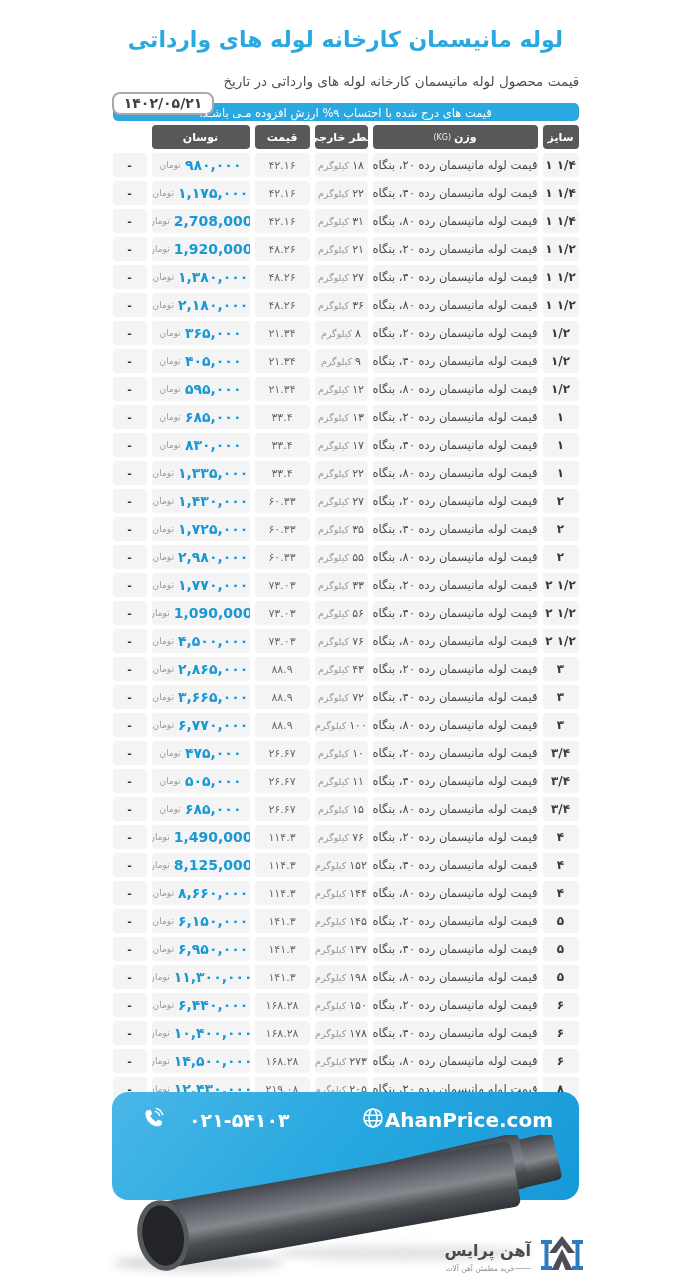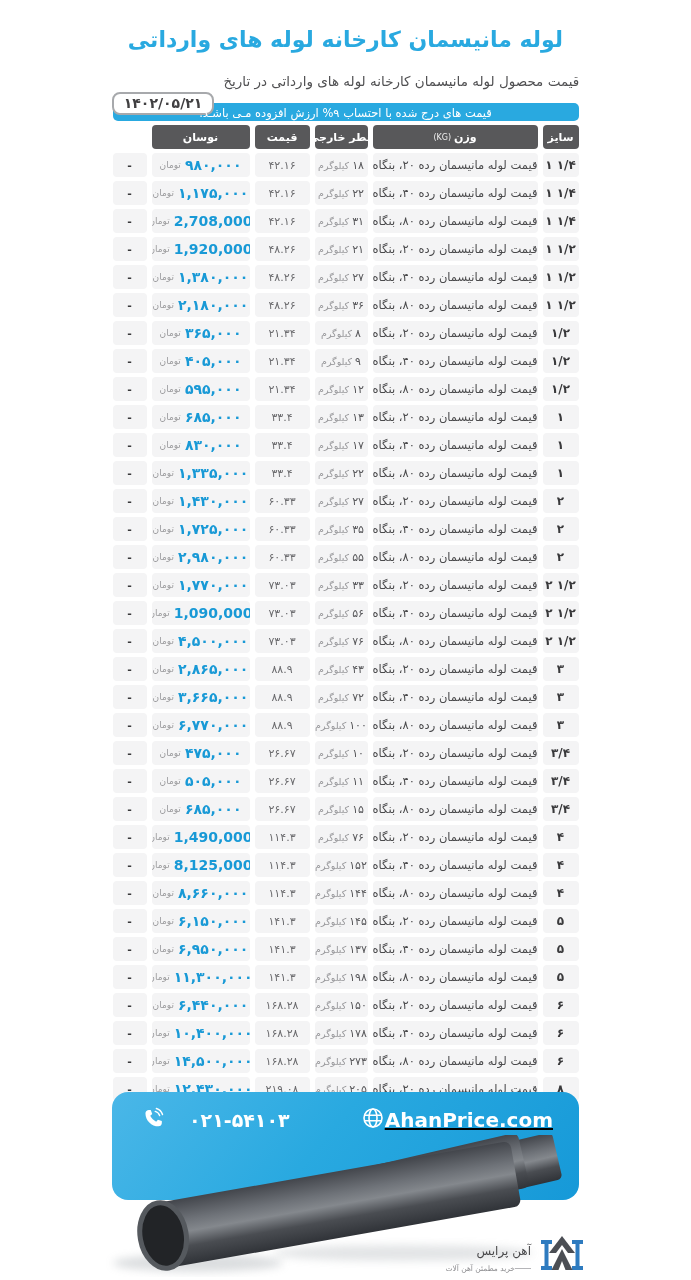--- a/index.html
+++ b/index.html
@@ -57,29 +57,29 @@
     position:absolute;top:1092px;right:112px;width:467px;height:108px;
     border-radius:16px;
     background:linear-gradient(130deg,#4ab7e8 0%,#29a9e0 45%,#1699d8 100%);
   }
   .footer-top{
     display:flex;flex-direction:row;direction:ltr;justify-content:space-between;
     align-items:center;padding:14px 26px 0 30px;
   }
   .phone-wrap{display:flex;align-items:center;gap:24px;}
   .phone-num{color:#fff;font-weight:bold;font-size:19px;direction:ltr;letter-spacing:.5px;}
-  .site-wrap{display:flex;align-items:center;text-decoration:underline;}
+  .site-wrap{display:flex;align-items:center;}
   .site-name{color:#fff;font-weight:bold;font-size:20px;font-family:"DejaVu Sans","Liberation Sans",sans-serif;}
   .pipes{position:absolute;top:1135px;left:103px;width:485px;height:142px;pointer-events:none;}
   .brand{
     position:absolute;top:1233px;right:106px;display:flex;direction:rtl;
     align-items:center;gap:8px;
   }
   .brand-texts{display:flex;flex-direction:column;align-items:flex-start;direction:rtl;}
-  .brand-name{font-size:12px;font-weight:normal;color:#4a4a4c;line-height:20px;}
+  .brand-name{font-size:16px;font-weight:bold;color:#4a4a4c;line-height:20px;}
   .brand-tagline{display:flex;align-items:center;margin-top:3px;}
   .brand-tagline span{font-size:7.5px;color:#8d8d90;}
   .tag-line-bar{width:16px;height:1px;background:#b5b5b8;}
 </style>
 </head>
 <body>
 
 <div class="page">
 
   <h1 class="title">لوله مانیسمان کارخانه لوله های وارداتی</h1>

